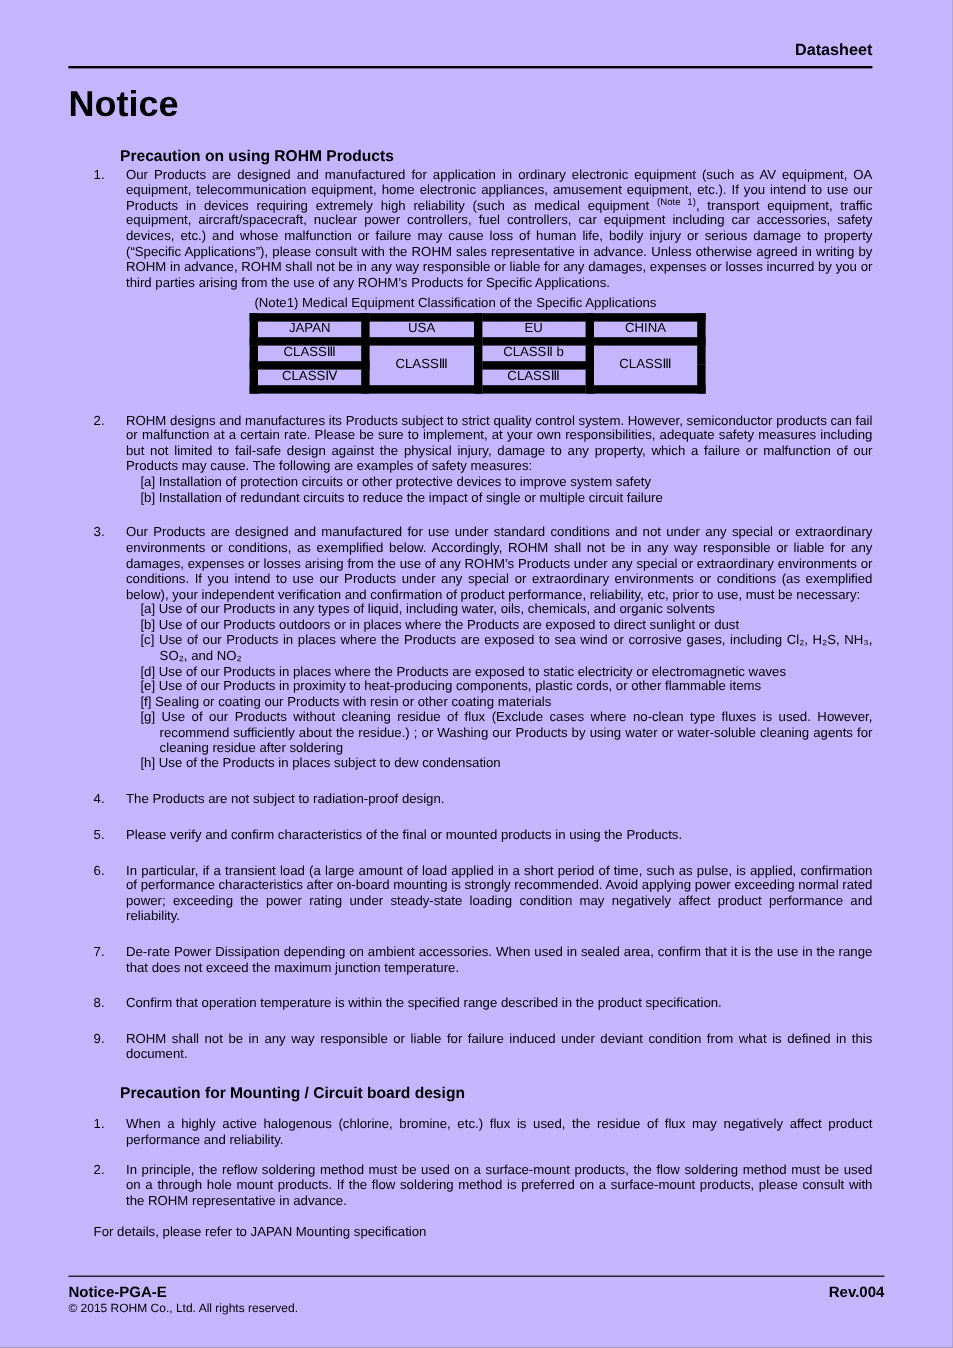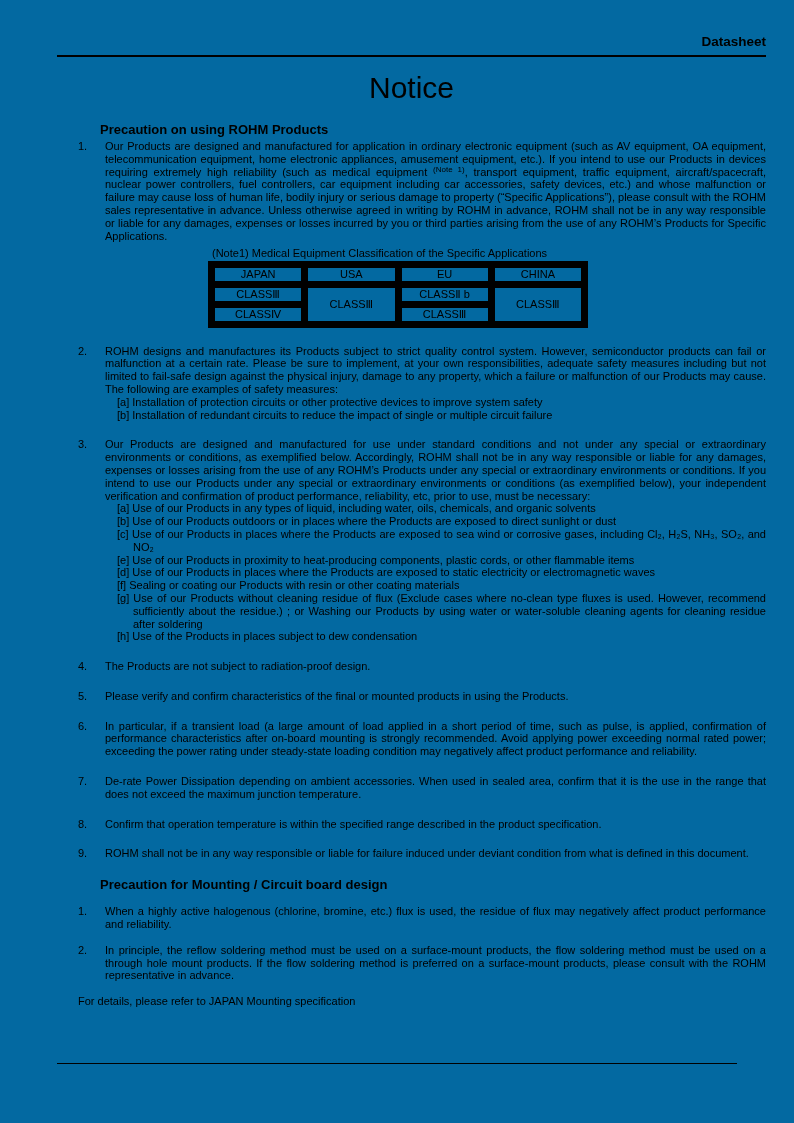--- a/index.html
+++ b/index.html
@@ -1,30 +1,30 @@
 <!DOCTYPE html>
 <html><head>
 <meta charset="utf-8">
 <style>
   * { margin: 0; padding: 0; box-sizing: border-box; }
   html, body { background: #888; }
   .page {
     position: relative;
     width: 794px; height: 1123px;
     margin: 0 auto;
-    background: #0369a1;
+    background: #c4b5fd;
     color: #000;
     font-family: "Liberation Sans", "DejaVu Sans", sans-serif;
     font-size: 11px;
     line-height: 12.8px;
-    padding: 34px 28px 0 57px;
+    padding: 34px 67px 0 57px;
     overflow: hidden;
   }
   .hdr { text-align: right; font-weight: bold; font-size: 13.5px; line-height: 16px; padding-bottom: 5px; border-bottom: 2px solid #000; }
-  .title { text-align: center; font-size: 30px; line-height: 34px; font-weight: normal; margin-top: 14px; }
+  .title { text-align: left; font-size: 30px; line-height: 34px; font-weight: bold; margin-top: 14px; }
   .sec-heading { font-weight: bold; font-size: 13px; line-height: 15px; margin-top: 17px; margin-left: 43px; }
   .item { display: flex; margin-top: 17px; padding-left: 21px; }
   .item.tight { margin-top: 3px; }
   .sec2 .item { margin-top: 13px; }
   .num { flex: none; width: 27px; }
   .body-text { flex: 1; text-align: justify; }
   .subs { margin-top: 0; }
   .sub { padding-left: 28px; text-indent: -16px; text-align: justify; }
   sup.noteref { font-size: 8px; line-height: 0; vertical-align: 4px; letter-spacing: 0; }
   .table-block { margin: 5px 0 6px 151px; }
@@ -92,22 +92,22 @@
     </div>
 
     <div class="item">
       <span class="num">3.</span>
       <div class="body-text">
         <span>Our Products are designed and manufactured for use under standard conditions and not under any special or extraordinary environments or conditions, as exemplified below. Accordingly, ROHM shall not be in any way responsible or liable for any damages, expenses or losses arising from the use of any ROHM’s Products under any special or extraordinary environments or conditions.  If you intend to use our Products under any special or extraordinary environments or conditions (as exemplified below), your independent verification and confirmation of product performance, reliability, etc, prior to use, must be necessary:</span>
         <div class="subs">
           <div class="sub">[a] Use of our Products in any types of liquid, including water, oils, chemicals, and organic solvents</div>
           <div class="sub">[b] Use of our Products outdoors or in places where the Products are exposed to direct sunlight or dust</div>
           <div class="sub">[c] Use of our Products in places where the Products are exposed to sea wind or corrosive gases, including Cl₂, H₂S, NH₃, SO₂, and NO₂</div>
+          <div class="sub">[d] Use of our Products in places where the Products are exposed to static electricity or electromagnetic waves</div>
           <div class="sub">[e] Use of our Products in proximity to heat-producing components, plastic cords, or other flammable items</div>
-          <div class="sub">[d] Use of our Products in places where the Products are exposed to static electricity or electromagnetic waves</div>
           <div class="sub">[f] Sealing or coating our Products with resin or other coating materials</div>
           <div class="sub">[g] Use of our Products without cleaning residue of flux (Exclude cases where no-clean type fluxes is used. However, recommend sufficiently about the residue.) ; or Washing our Products by using water or water-soluble cleaning agents for cleaning residue after soldering</div>
           <div class="sub">[h] Use of the Products in places subject to dew condensation</div>
         </div>
       </div>
     </div>
 
     <div class="item">
       <span class="num">4.</span>
       <div class="body-text">The Products are not subject to radiation-proof design.</div>
@@ -144,15 +144,20 @@
     <div class="item">
       <span class="num">2.</span>
       <div class="body-text">In principle, the reflow soldering method must be used on a surface-mount products, the flow soldering method must be used on a through hole mount products. If the flow soldering method is preferred on a surface-mount products, please consult with the ROHM representative in advance.</div>
     </div>
 
     <div class="mount-note">For details, please refer to JAPAN Mounting specification</div>
   </div>
 
   <div class="footer">
     <div class="footer-rule"></div>
+    <div class="footer-row">
+      <span>Notice-PGA-E</span>
+      <span>Rev.004</span>
+    </div>
+    <div class="copyright">© 2015 ROHM Co., Ltd. All rights reserved.</div>
   </div>
 
 </div>
 
 </body></html>

